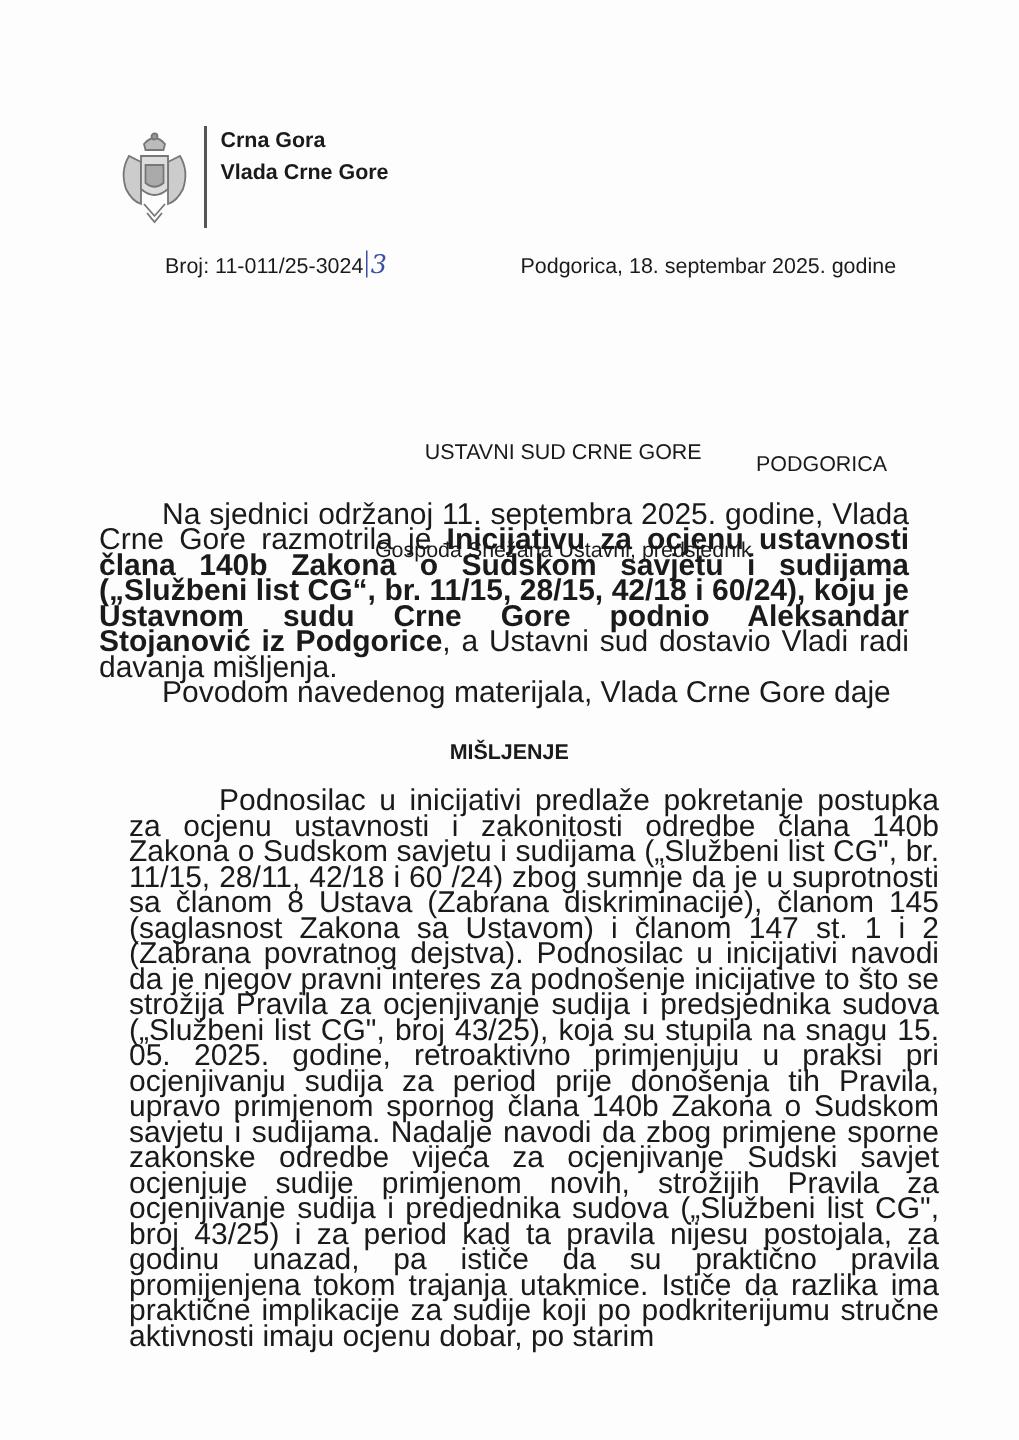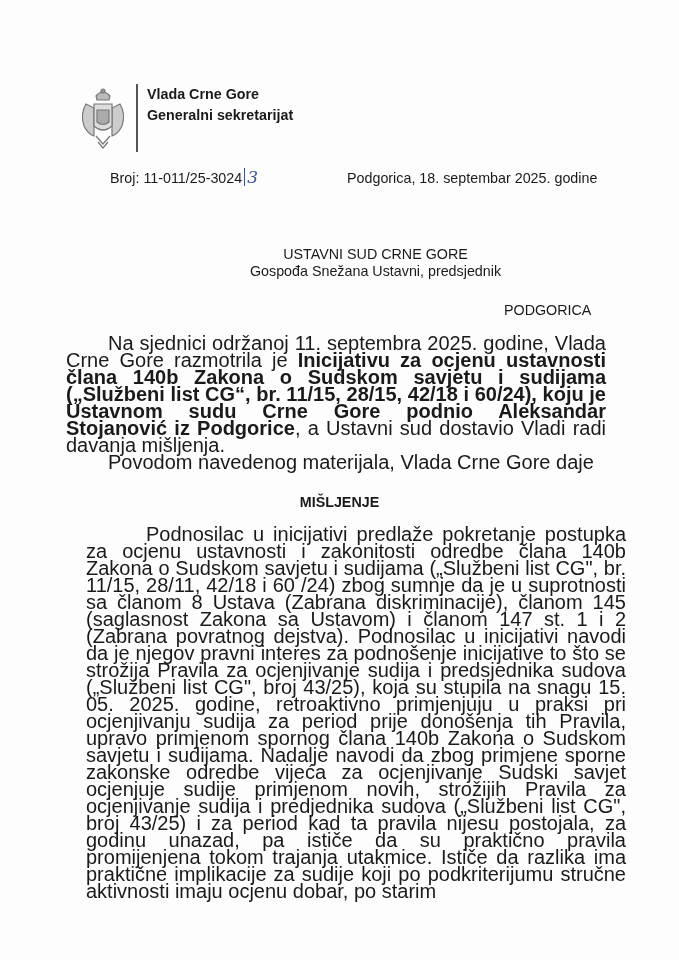--- a/index.html
+++ b/index.html
@@ -10,21 +10,21 @@
   .abs { position: absolute; }
   .letterhead { left: 78px; top: 84px; height: 70px; }
   .crest { position: absolute; left: 0; top: 2px; width: 50px; height: 64px; }
   .vrule { position: absolute; left: 58px; top: 0; width: 1.5px; height: 68px; background: #555; }
   .lh-lines { position: absolute; left: 69px; top: 0; font-weight: bold; font-size: 14.3px; line-height: 21px; white-space: nowrap; }
   .broj { left: 78px; top: 167px; font-size: 14.3px; white-space: nowrap; margin-left: 32px; }
   .hand { font-family: "DejaVu Serif", serif; color: #3a4fa0; font-size: 17px; margin-left: 2px; font-style: italic; }
   .handbar { display: inline-block; width: 1px; height: 18px; background: #3a4fa0; vertical-align: -3px; margin-left: 2px; }
   .date { left: 347px; top: 170px; font-size: 14.3px; white-space: nowrap; }
   .addressee { left: 0; width: 679px; top: 246px; text-align: center; font-size: 14.3px; line-height: 17px; }
-  .addressee div { padding-left: 72px; }
+  .addressee div { padding-left: 72px; margin-top: 48px; }
   .city { left: 504px; top: 302px; font-size: 14.3px; text-align: center; }
   .body-text { left: 66px; width: 540px; font-size: 20px; line-height: 17px; text-align: justify; }
   .body-text p { margin: 0; }
   .indent { text-indent: 42px; }
   .indent2 { text-indent: 60px; }
   .title { left: 0; width: 679px; top: 494px; text-align: center; font-weight: bold; font-size: 14.3px; padding-left: 0; }
   b { font-weight: bold; }
 </style>
 </head>
 <body>
@@ -37,22 +37,22 @@
       <path d="M8 18 Q2 28 6 40 Q10 48 16 50 L16 22 Z" fill="#ccc"></path>
       <path d="M42 18 Q48 28 44 40 Q40 48 34 50 L34 22 Z" fill="#ccc"></path>
       <path d="M16 18 L34 18 L34 40 Q25 48 16 40 Z" fill="#ddd"></path>
       <path d="M19 24 L31 24 L31 36 Q25 41 19 36 Z" fill="#aaa"></path>
       <path d="M18 50 L25 58 L32 50"></path>
       <path d="M20 56 L25 62 L30 56"></path>
     </g>
   </svg>
   <div class="vrule"></div>
   <div class="lh-lines">
+    <div>Crna Gora</div>
     <div>Vlada Crne Gore</div>
-    <div>Generalni sekretarijat</div>
   </div>
 </div>
 
 <div class="abs broj">
   <span>Broj:</span>
   <span>11-011/25-3024</span><span class="handbar"></span><span class="hand">3</span>
 </div>
 
 <div class="abs date">Podgorica, 18. septembar 2025. godine</div>
 

